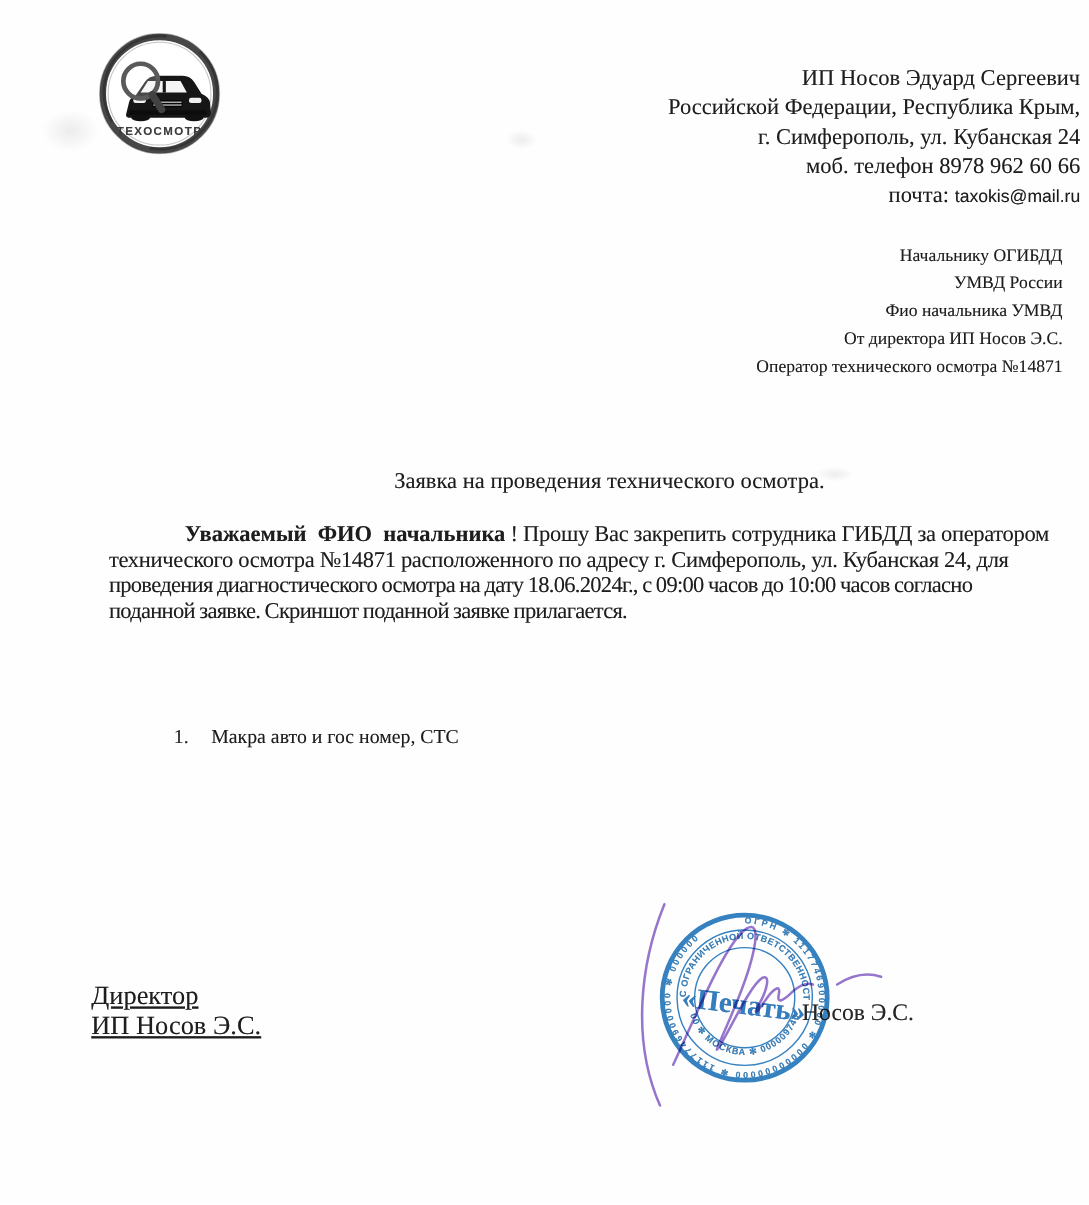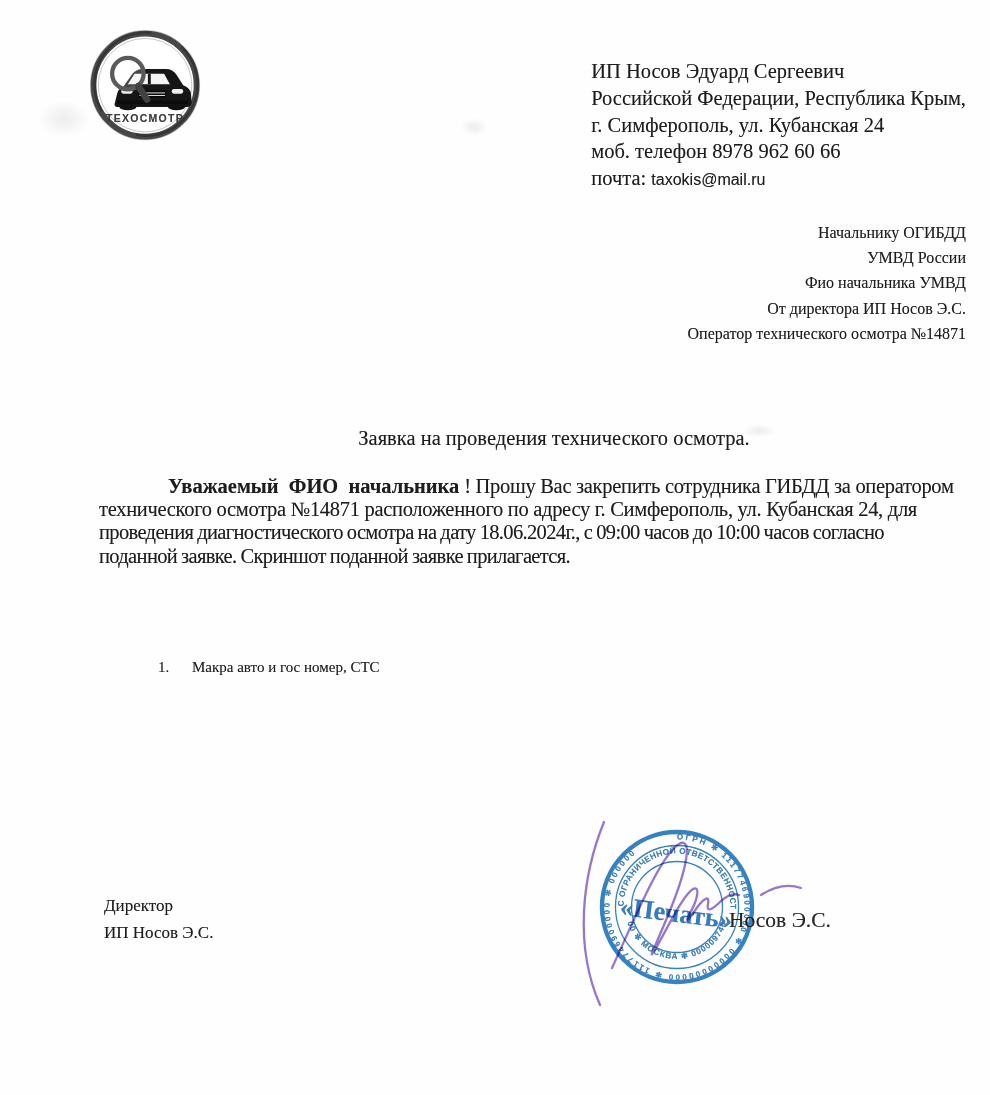--- a/index.html
+++ b/index.html
@@ -5,43 +5,43 @@
   html,body{margin:0;padding:0;background:#ffffff;}
   .page{
     position:relative;width:990px;height:1095px;overflow:hidden;
     background:#fefefe;color:#1d1d1d;
     font-family:"Liberation Serif","DejaVu Serif",serif;
     text-shadow:0 0 0.6px rgba(30,30,30,0.40);
   }
   
   .logo{position:absolute;left:84px;top:26px;width:124px;height:124px;}
   
-  .sender{position:absolute;top:58px;right:24px;
+  .sender{position:absolute;top:58px;right:8px;text-align:right;
           font-size:20.5px;line-height:26.8px;white-space:nowrap;}
   .sender .email{font-family:"Liberation Sans","DejaVu Sans",sans-serif;font-size:16px;}
   
   .recipient{position:absolute;top:220px;right:24px;text-align:right;
              font-size:16px;line-height:25.2px;white-space:nowrap;}
   .bold{font-weight:normal;}
   
   .doc-title{position:absolute;top:427px;left:104px;width:900px;
              text-align:center;font-size:20.5px;}
   
   .body-par{position:absolute;top:475px;left:99px;width:860px;
             font-size:20.5px;line-height:23.2px;}
   .body-line{white-space:nowrap;}
   .indent{text-indent:69px;}
   .salut{font-weight:bold;word-spacing:5px;text-align:right;}
   .cond1{letter-spacing:-0.3px;}
   .cond2{letter-spacing:-0.65px;word-spacing:-0.5px;}
   
-  .attach{position:absolute;top:659px;left:158px;font-size:15px;white-space:nowrap;}
+  .attach{position:absolute;top:659px;left:158px;font-size:18px;white-space:nowrap;}
   .attach .num{display:inline-block;width:34px;color:#2a2a2a;}
   
-  .sign-left{position:absolute;top:893px;left:104px;font-size:17px;line-height:26.5px;}
+  .sign-left{position:absolute;top:893px;left:83px;font-size:24px;line-height:26.5px;text-decoration:underline;}
   .signed-by{position:absolute;top:908px;left:729px;font-size:21.5px;color:#262626;}
   
   .stamp{position:absolute;left:598px;top:828px;width:158px;height:158px;
          mix-blend-mode:multiply;opacity:0.93;}
   .ink{position:absolute;left:560px;top:798px;width:250px;height:230px;
        mix-blend-mode:multiply;opacity:0.9;}
   
   .smudge{position:absolute;border-radius:50%;pointer-events:none;
           background:radial-gradient(closest-side,rgba(80,80,80,0.10),rgba(80,80,80,0));}
 </style>

